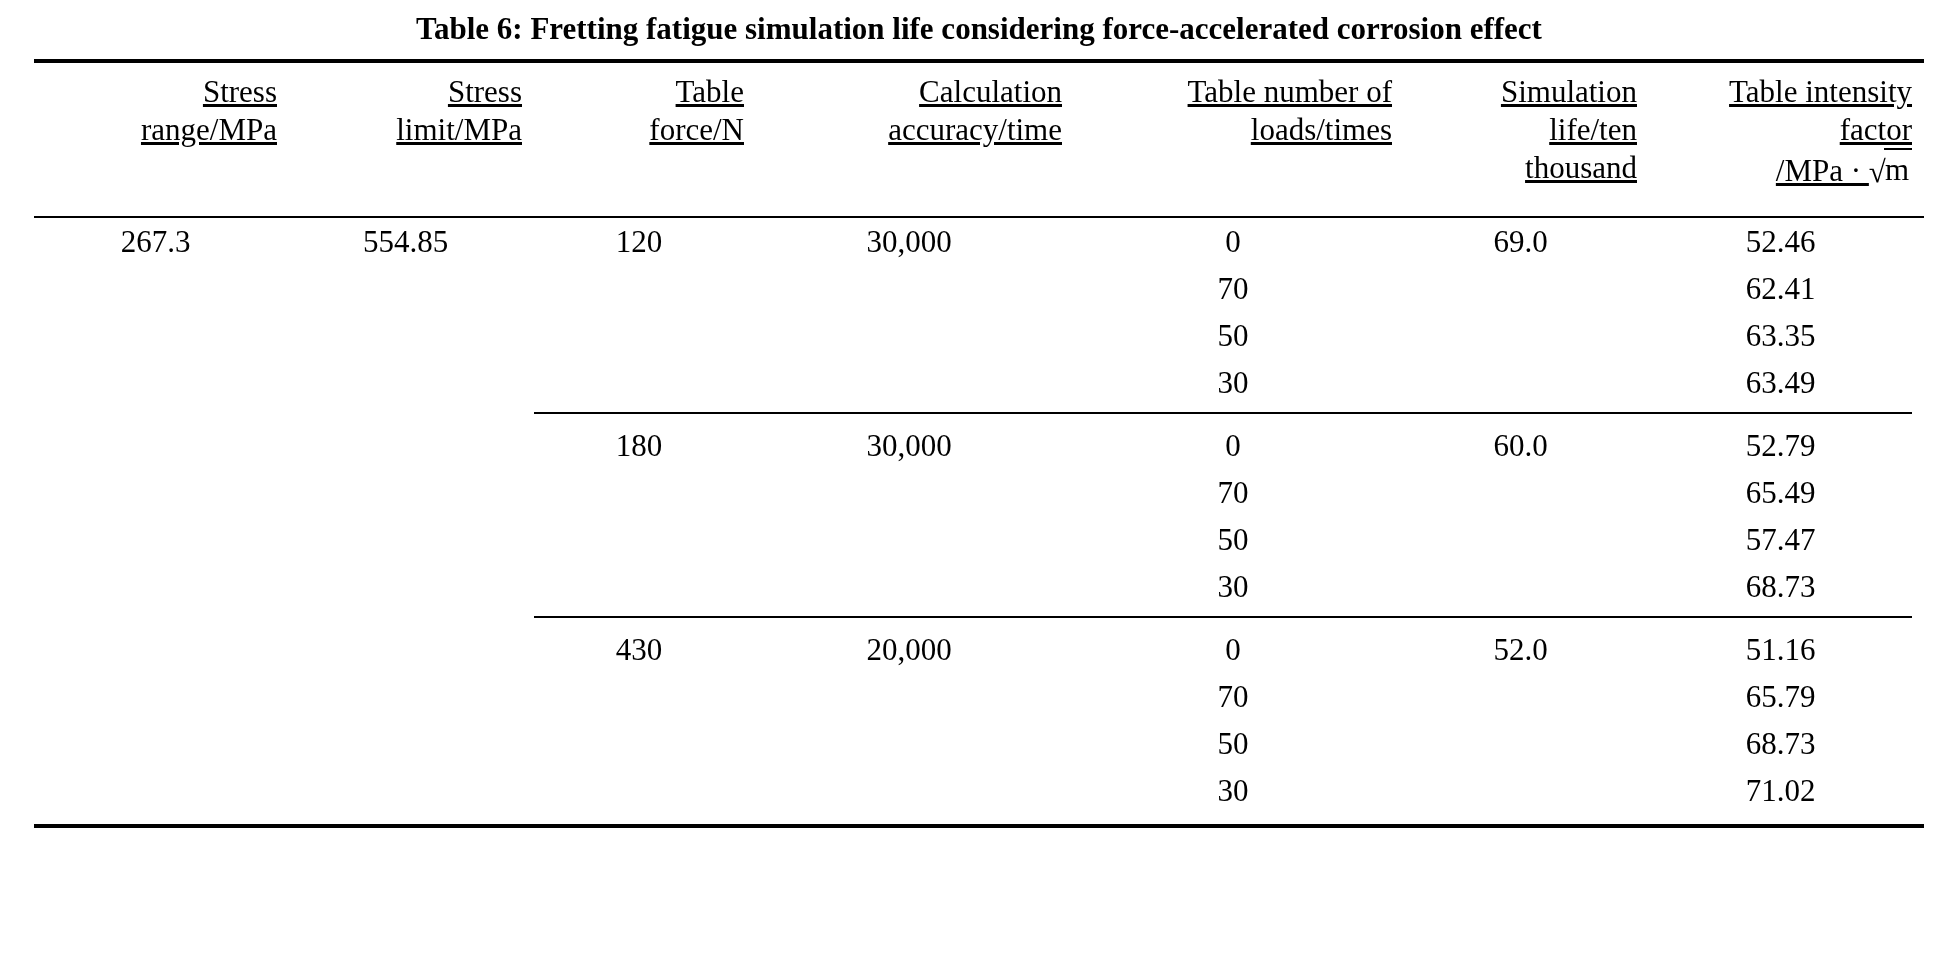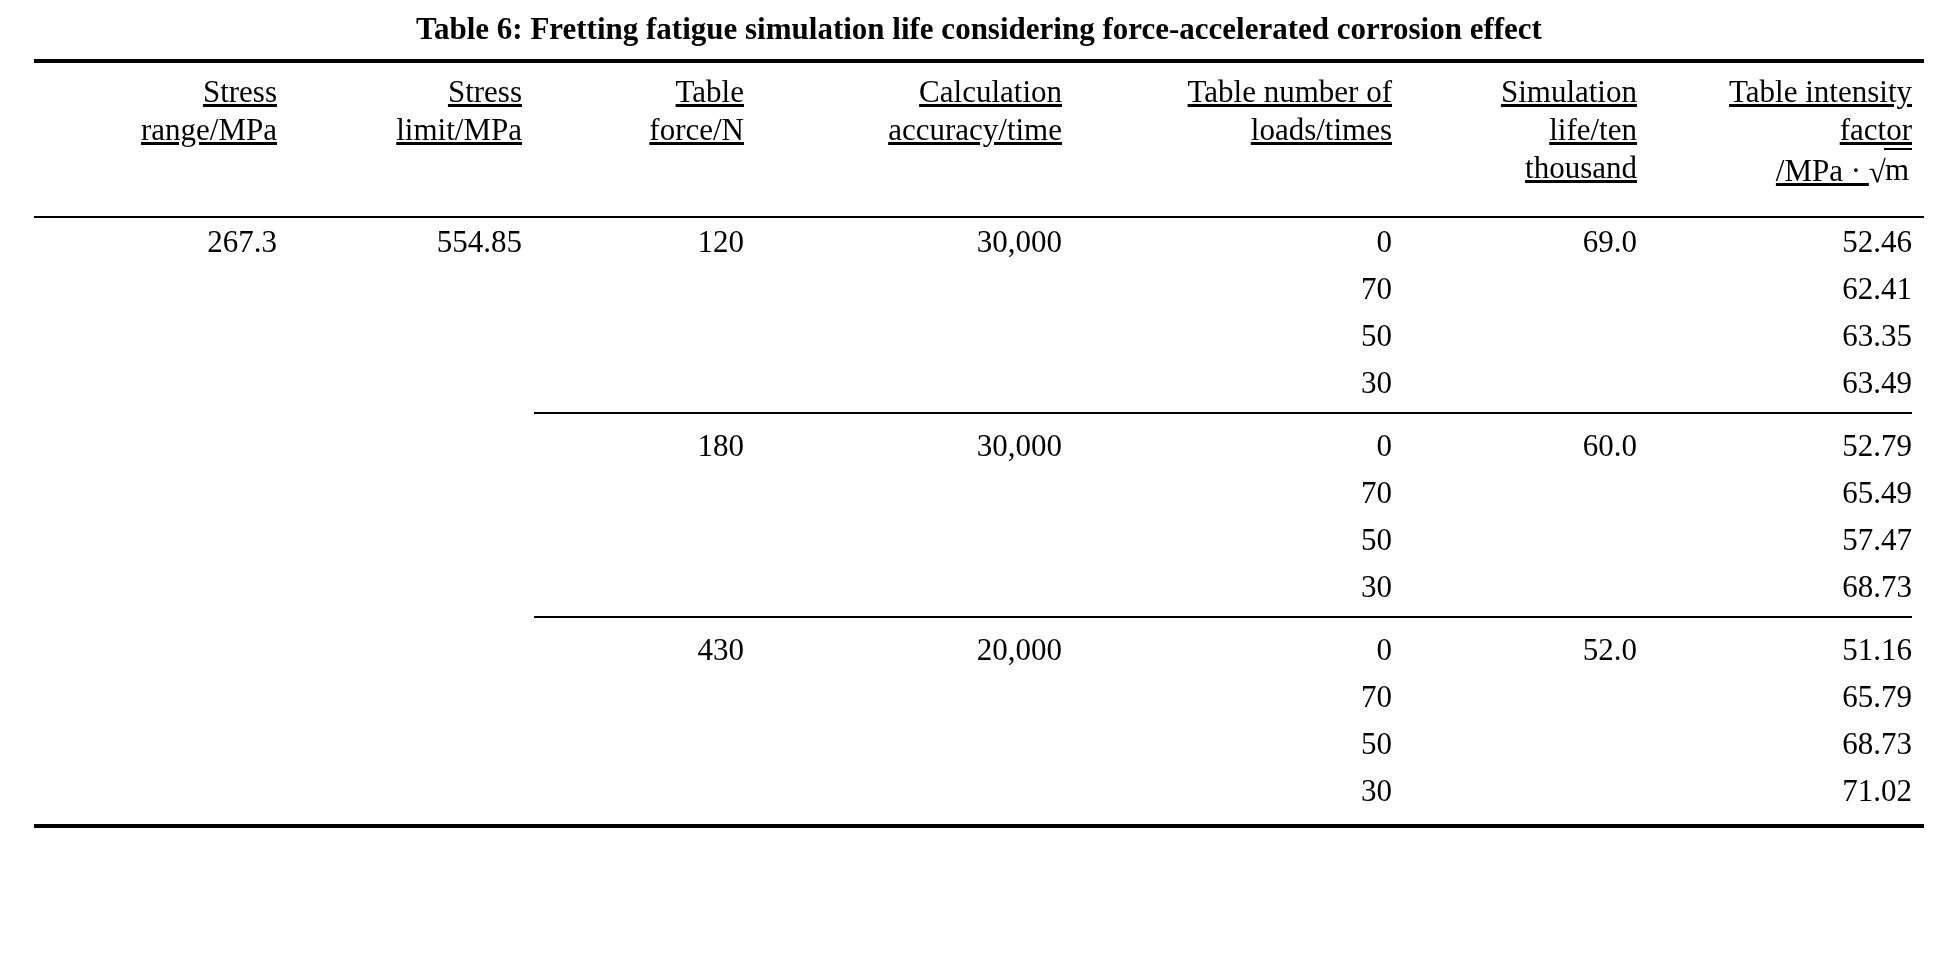--- a/index.html
+++ b/index.html
@@ -57,21 +57,21 @@
     line-height: 1.23;
   }
   table.maintbl th {
     font-weight: normal;
     text-align: right;
     vertical-align: top;
     padding: 10px 12px 26px 0;
     text-decoration: underline;
   }
   table.maintbl td {
-    text-align: right;
+    text-align: center;
     vertical-align: top;
     padding: 0 12px 0 0;
   }
   .col1 { width: 255px; }
   .col2 { width: 245px; }
   .col3 { width: 222px; }
   .col4 { width: 318px; }
   .col5 { width: 330px; }
   .col6 { width: 245px; }
   .col7 { width: 275px; }

